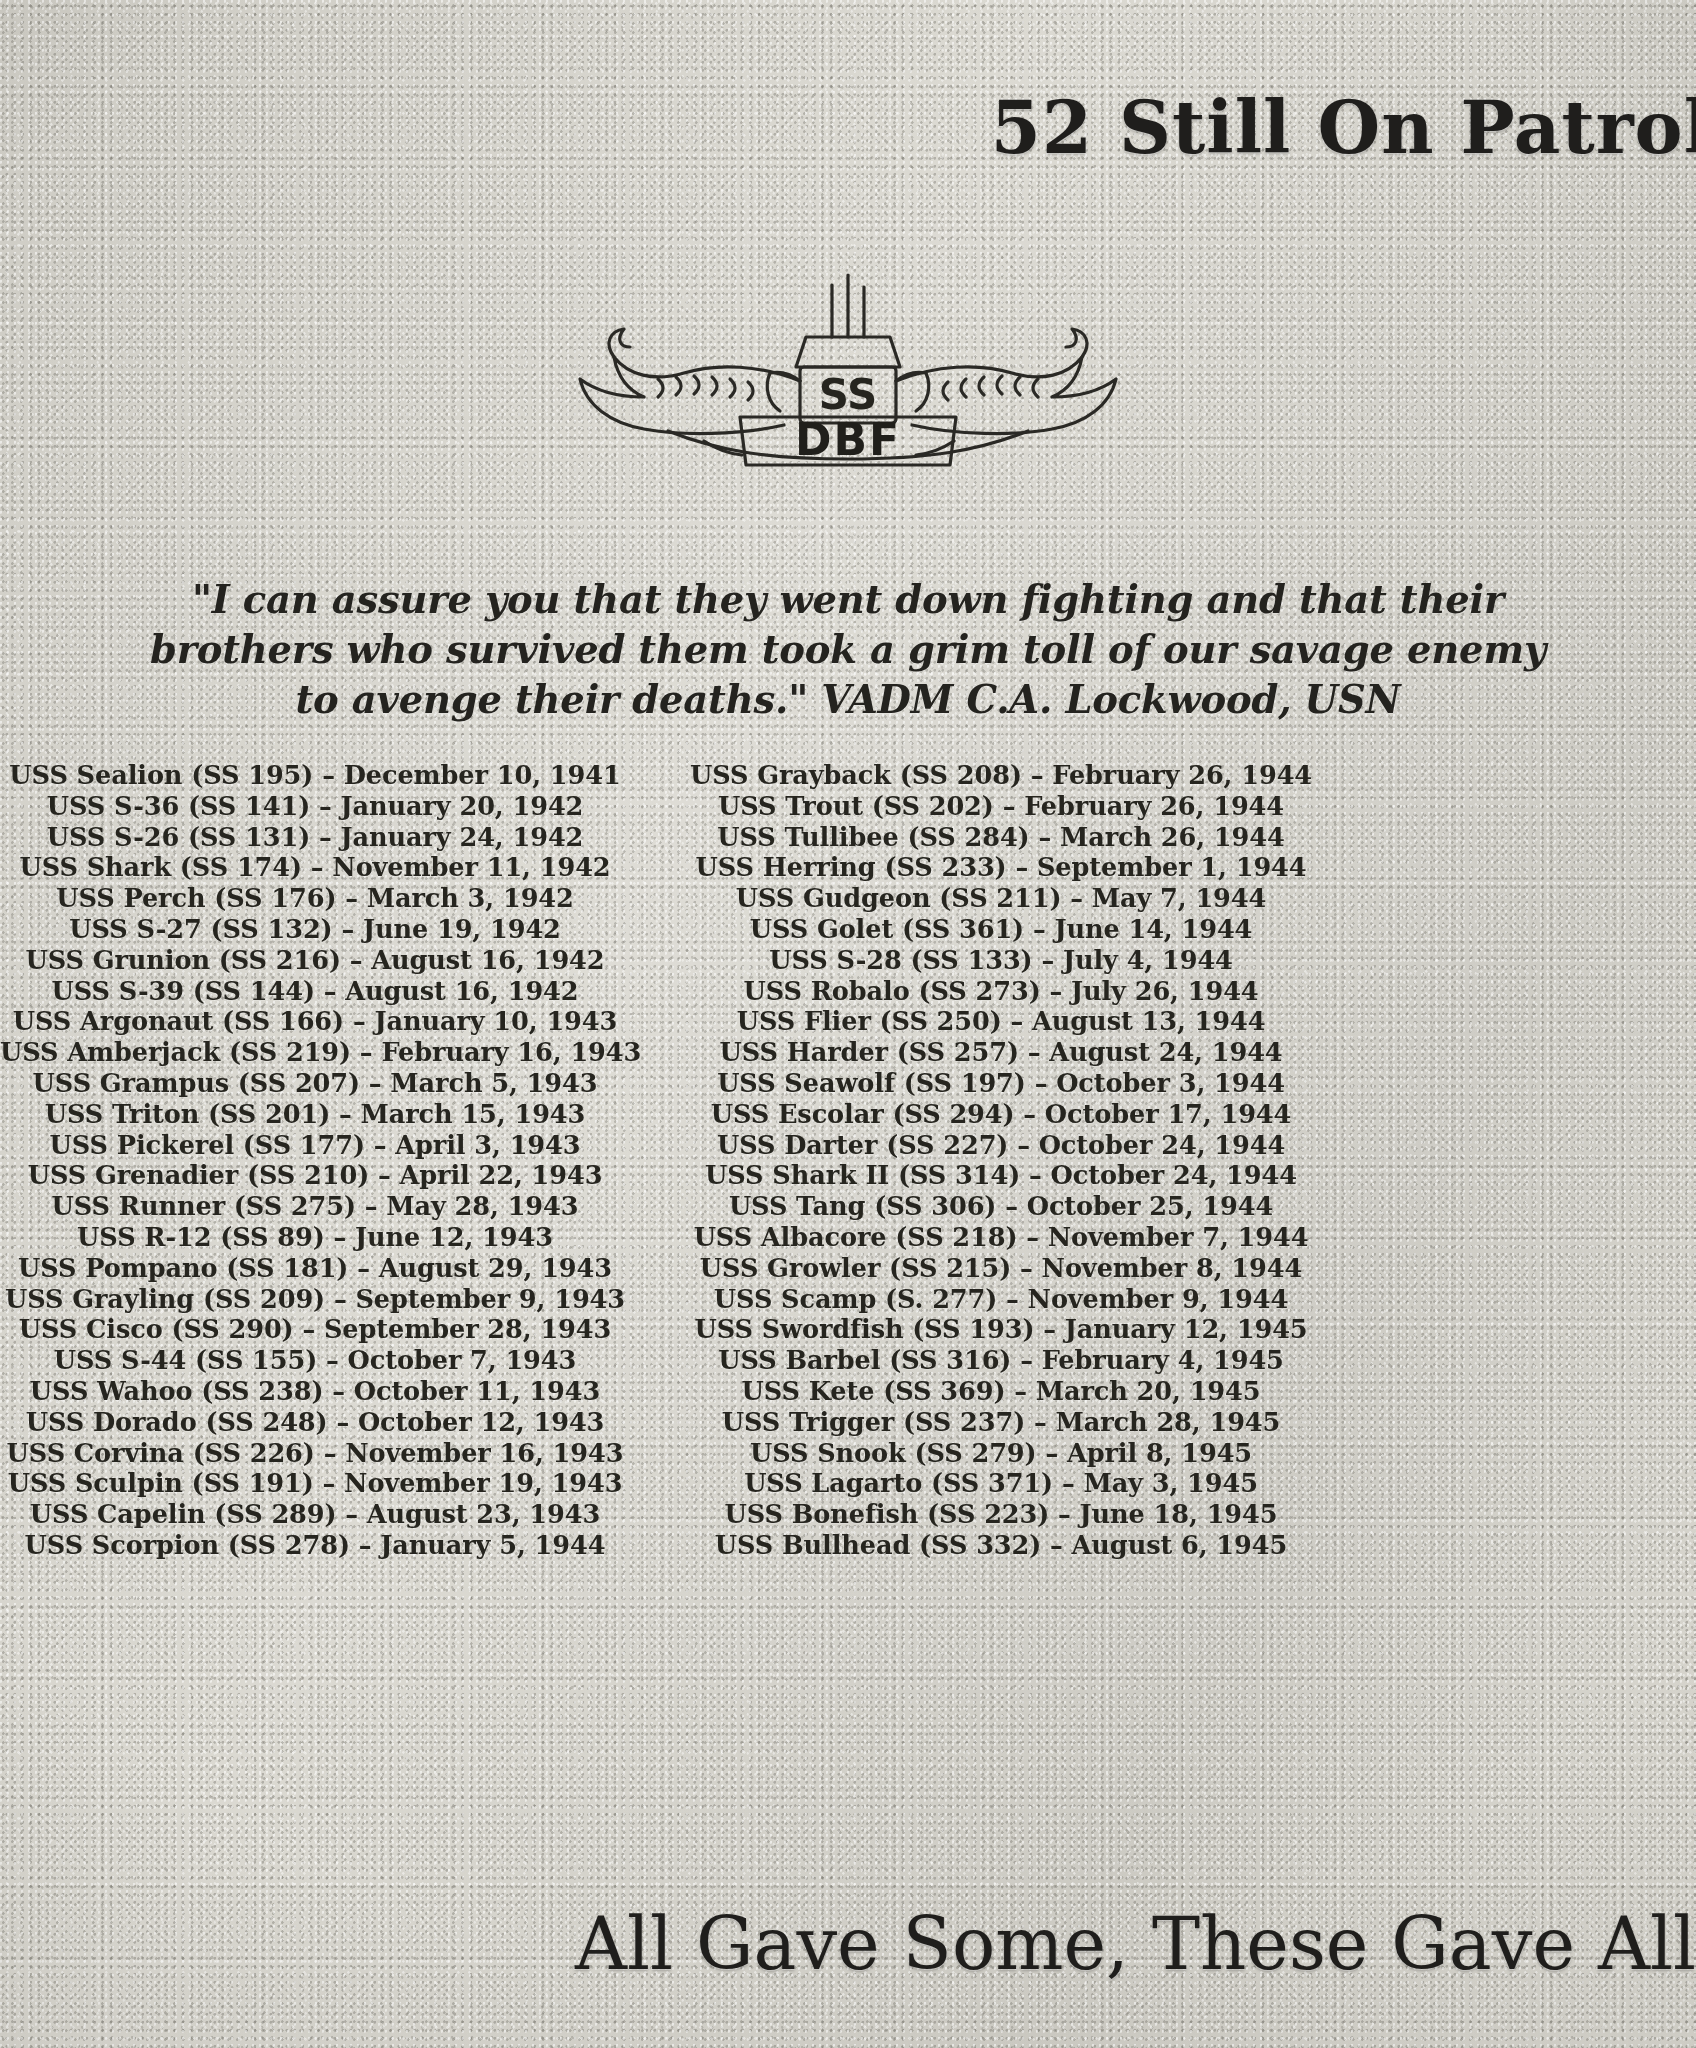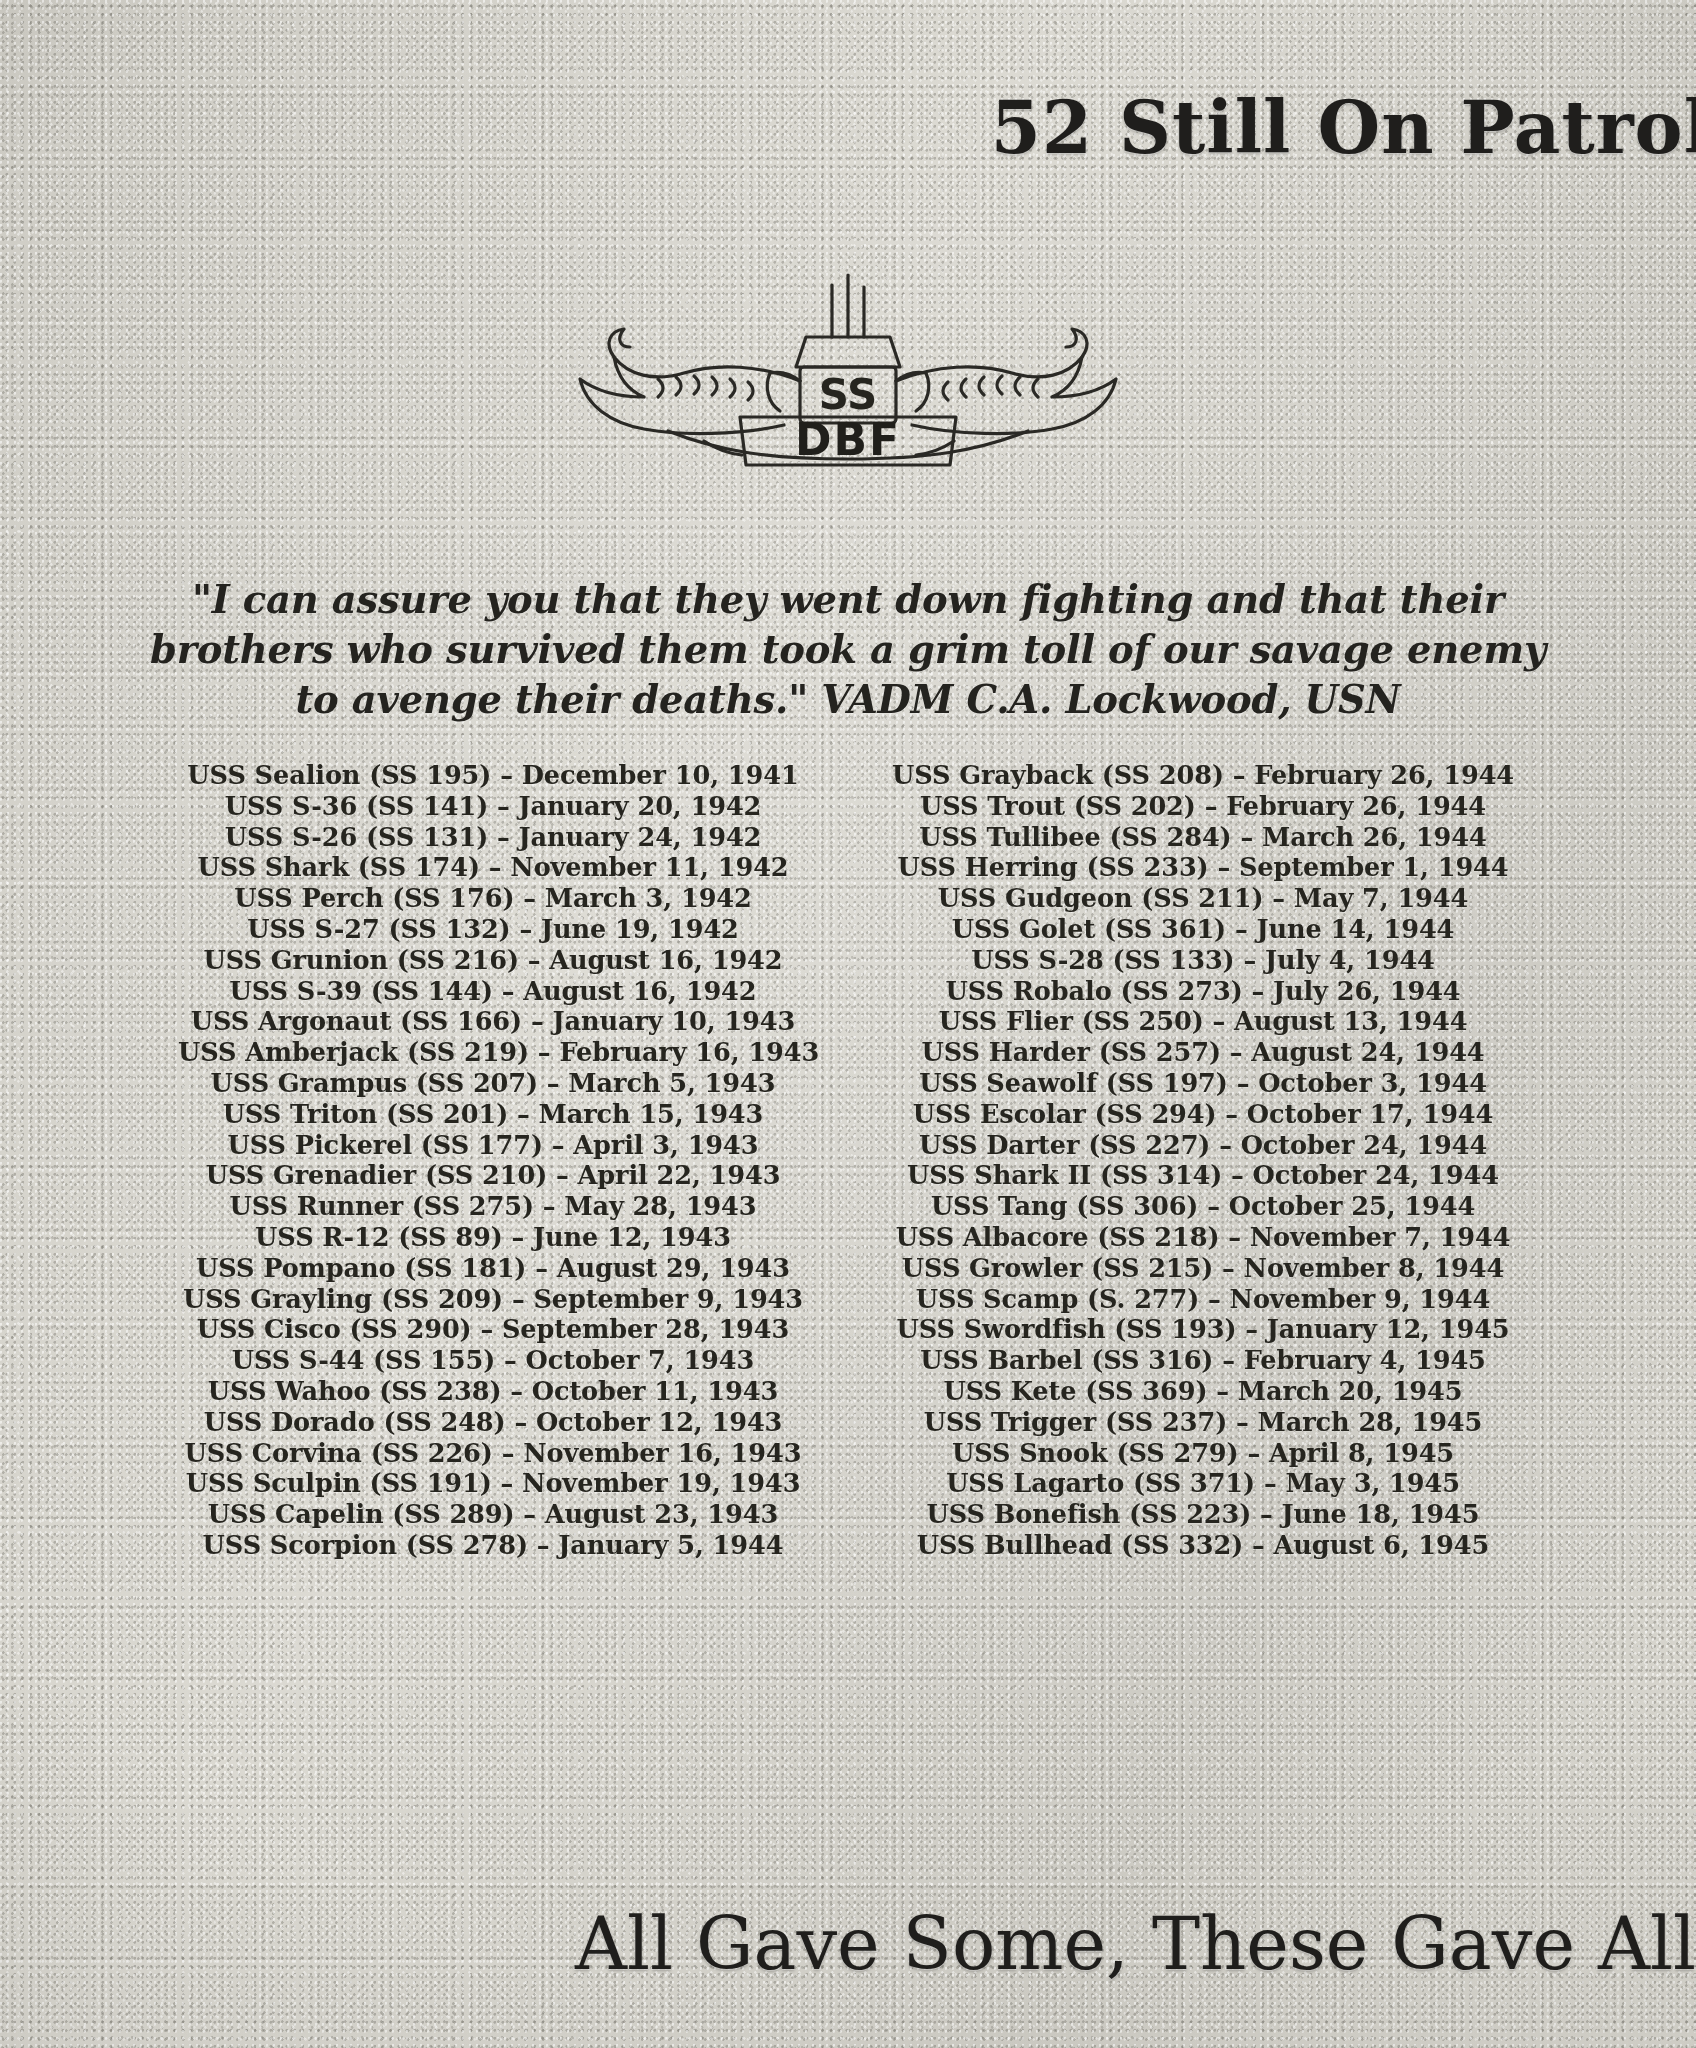--- a/index.html
+++ b/index.html
@@ -87,22 +87,22 @@
     text-shadow: 0 1px 0 rgba(255,255,255,0.22);
     letter-spacing: -0.2px;
   }
 
   .columns {
     position: absolute;
     top: 760px;
     left: 0;
     width: 100%;
     display: flex;
-    justify-content: center;
-    gap: 80px;
+    justify-content: flex-start;
+    gap: 56px;
   }
   .col {
     width: 630px;
   }
   .entry {
     text-align: center;
     font-family: "DejaVu Serif", serif;
     font-weight: 700;
     font-size: 25.6px;
     line-height: 30.8px;

